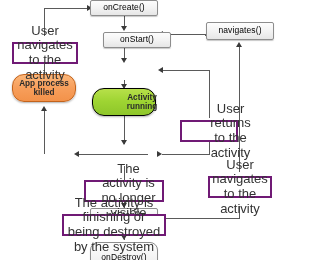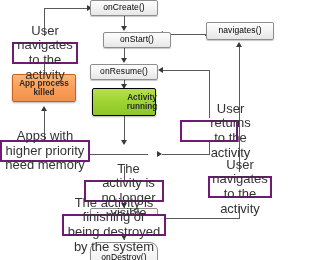--- a/index.html
+++ b/index.html
@@ -46,21 +46,21 @@
     background: #ffffff;
     border: 2px solid #701a75;
     color: #333333;
     font-size: 13px;
     font-weight: 400;
     padding: 2px 3px;
   }
 
   
   .state {
-    border-radius: 2px;
+    border-radius: 12px;
     font-size: 8.2px;
     font-weight: bold;
     color: #2a2a2a;
     box-shadow: 0 1px 2px rgba(0,0,0,0.30);
   }
   .state-running {
     background: linear-gradient(to bottom, #b7e04a 0%, #9ed432 48%, #8ec62a 100%);
     border: 1.6px solid #000000;
   }
   .state-killed {
@@ -161,23 +161,20 @@
   <div class="vline" style="left:205px; top:34px; height:2px;"></div>
 
   <div class="node method" style="left:90px; top:0px; width:68px; height:16px;align-items:center;">
     <span>onCreate()</span>
   </div>
 
   <div class="node method" style="left:90px; top:32px; width:68px; height:16px;margin-left:13px;">
     <span>onStart()</span>
   </div>
 
-  <div class="node method" style="left:90px; top:64px; width:68px; height:16px;">
-    <span>onResume()</span>
-  </div>
 
 
   <div class="node method" style="left:90px; top:208px; width:68px; height:16px;">
     <span>onStop()</span>
   </div>
 
   <div class="node method" style="left:90px; top:242px; width:68px; height:32px;border-radius:8px;">
     <span>onDestroy()</span>
   </div>
 
@@ -194,24 +191,20 @@
     <span class="lbl2">App process
 killed</span>
   </div>
 
   <div class="node note" style="left:12px; top:42px; width:66px; height:22px;">
     <span class="lbl2">User navigates
 to the activity</span>
   </div>
 
 
-  <div class="node note" style="left:0px; top:140px; width:90px; height:22px;">
-    <span class="lbl2">Apps with higher priority
-need memory</span>
-  </div>
 
   <div class="node note" style="left:84px; top:180px; width:80px; height:22px;padding-left:12px;">
     <span class="lbl2">The activity is
 no longer visible</span>
   </div>
 
   <div class="node note" style="left:62px; top:214px; width:104px; height:22px;">
     <span class="lbl2">The activity is finishing or
 being destroyed by the system</span>
   </div>

